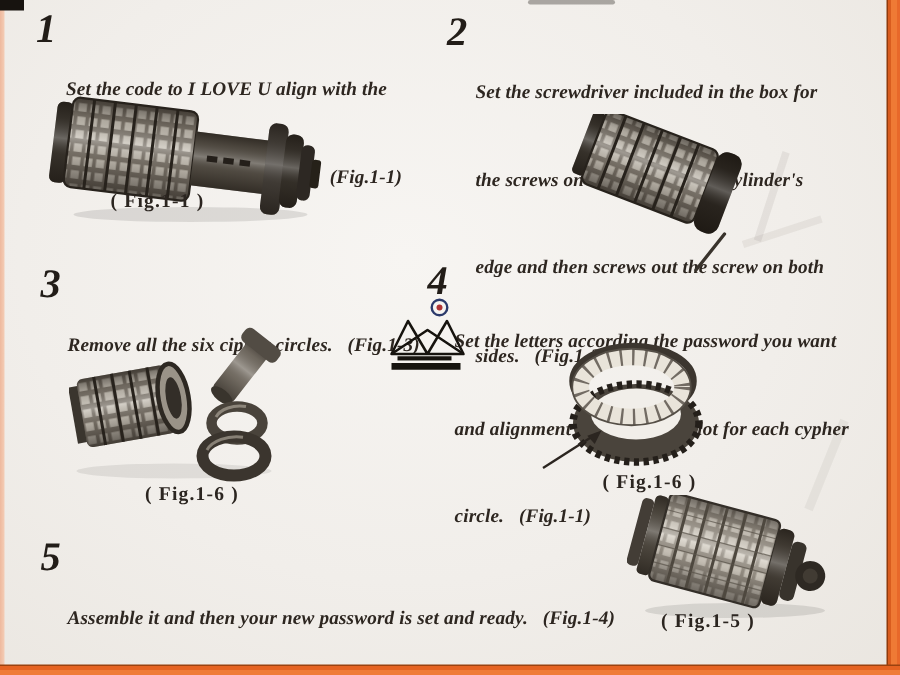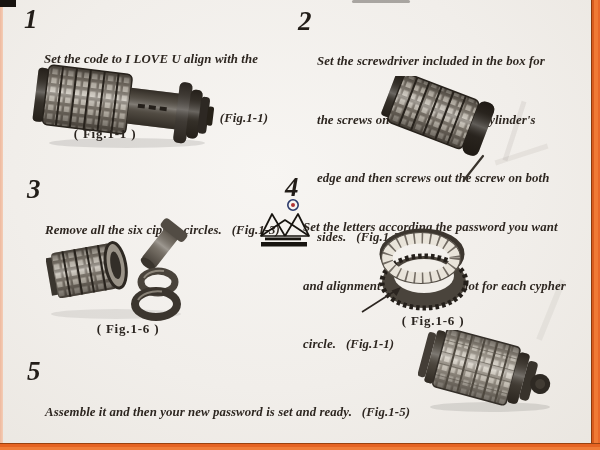--- a/index.html
+++ b/index.html
@@ -89,21 +89,21 @@
 
   <span class="stepnum" style="left:285px;top:174px">4</span>
   <div class="steptext" style="left:303px;top:179px">
     <div>Set the letters according the password you want</div>
     <div>and alignment them to inner slot for each cypher</div>
     <div>circle.   (Fig.1-1)</div>
   </div>
 
   <span class="stepnum" style="left:27px;top:358px">5</span>
   <div class="steptext" style="left:45px;top:364px">
-    <div>Assemble it and then your new password is set and ready.   (Fig.1-5)</div>
+    <div>Assemble it and then your new password is set and ready.   (Fig.1-4)</div>
   </div>
 
   <div class="fig" style="left:32px;top:58px">
     <svg width="185" height="92" viewBox="0 0 185 92">
       <ellipse cx="95" cy="85" rx="78" ry="5" fill="rgba(0,0,0,.10)"></ellipse>
       <g transform="rotate(7 92 46)">
         <rect x="3" y="20" width="11" height="54" rx="4" fill="#3a352e"></rect>
         <rect x="3" y="20" width="11" height="54" rx="4" fill="url(#cylshade)"></rect>
         <rect x="13" y="16" width="84" height="60" rx="5" fill="url(#lp)"></rect>
         <rect x="13" y="16" width="84" height="60" rx="5" fill="url(#cylshade)"></rect>
@@ -211,14 +211,15 @@
         <path d="M20,22 H96 M20,34 H96 M20,46 H96 M20,58 H96" stroke="#59534a" stroke-width=".8" opacity=".7"></path>
         <rect x="20" y="10" width="76" height="60" rx="4" fill="none" stroke="#332e28" stroke-width="1.5"></rect>
         <rect x="96" y="14" width="11" height="52" rx="4" fill="#464038"></rect>
         <rect x="96" y="14" width="11" height="52" rx="4" fill="url(#cylshade)"></rect>
         <rect x="107" y="20" width="10" height="40" rx="4" fill="#38332c"></rect>
         <circle cx="124" cy="40" r="10" fill="#2e2923"></circle>
         <circle cx="124" cy="40" r="5" fill="#413b33"></circle>
       </g>
     </svg>
   </div>
+  <div class="figlabel" style="left:432px;top:406px;width:80px">( Fig.1-5 )</div>
 
 </div>
 
 </body></html>

